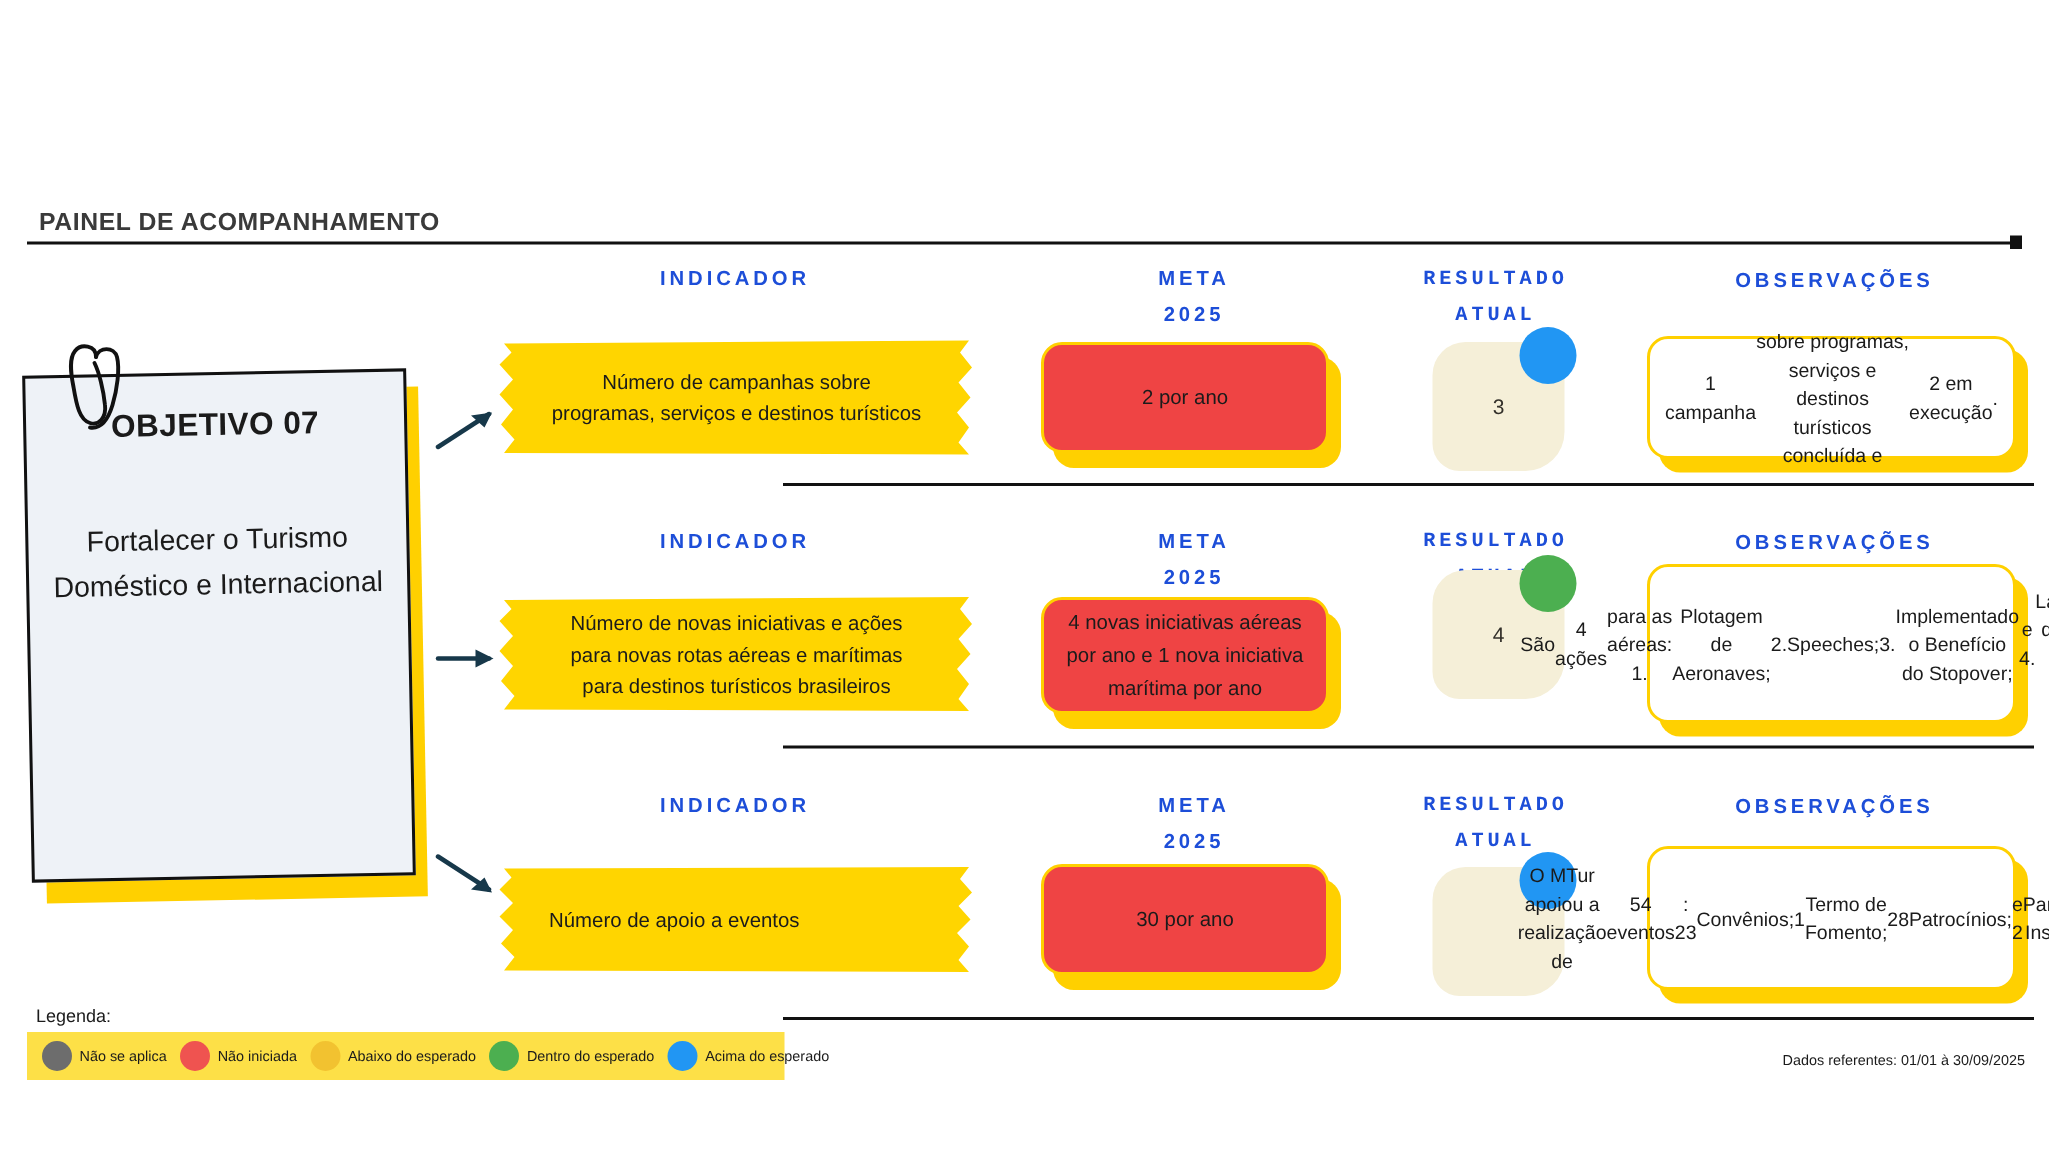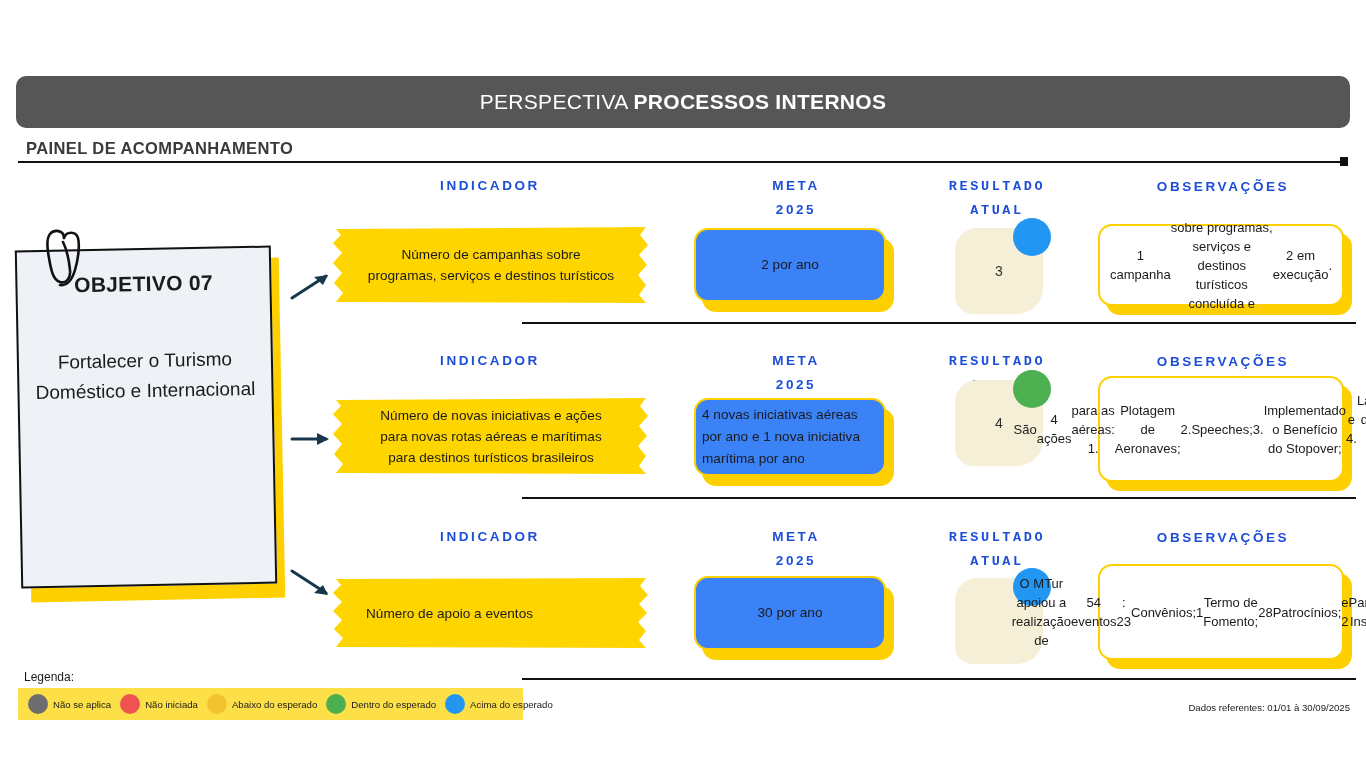--- a/index.html
+++ b/index.html
@@ -118,25 +118,25 @@
   
   .metabox-wrap { position: absolute; left: 694px; width: 200px; }
   .metabox-shadow {
     position: absolute; left: 8px; top: 10px;
     width: 192px; height: 100%;
     background: #FFD000; border-radius: 14px;
   }
   .metabox {
     position: absolute; left: 0; top: 0;
     width: 192px; height: 100%;
-    background: #3b82f6;
+    background: #ef4444;
     border: 2.4px solid #FFD000;
     border-radius: 14px;
     display: flex; align-items: center; justify-content: center;
-    text-align: left;
+    text-align: center;
     font-size: 13.6px; line-height: 22px; color: #1b1b1b;
     padding: 20px 6px;
   }
 
   
   .result-wrap { position: absolute; left: 955px; width: 120px; height: 104px; }
   .blob {
     position: absolute; left: 0; top: 10px;
     width: 88px; height: 86px;
     background: #f5efd8;
@@ -192,23 +192,20 @@
   .footer-note {
     position: absolute; right: 16px; top: 702px;
     font-size: 9.6px; color: #1b1b1b;
   }
 </style>
 </head>
 <body>
 
 <div class="page">
 
-  <div class="header-bar">
-    <div class="header-title"><span>PERSPECTIVA </span><b>PROCESSOS INTERNOS</b></div>
-  </div>
 
   <div class="section-label">PAINEL DE ACOMPANHAMENTO</div>
   <div class="top-rule"></div>
   <div class="top-rule-dot"></div>
 
   <div class="objective-wrap">
     <div class="obj-shadow"></div>
     <div class="obj-card">
       <div class="obj-title">OBJETIVO 07</div>
       <div class="obj-desc">Fortalecer o Turismo Doméstico e Internacional</div>

